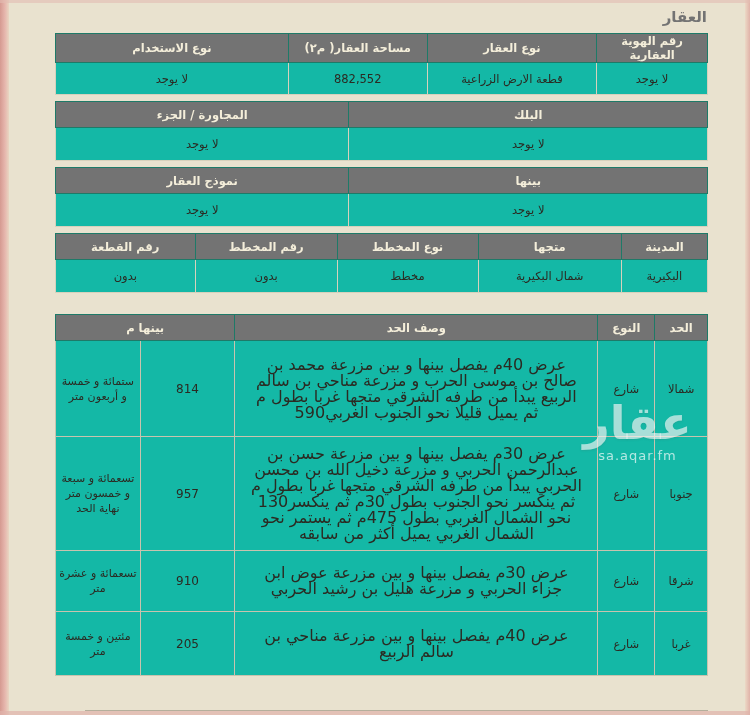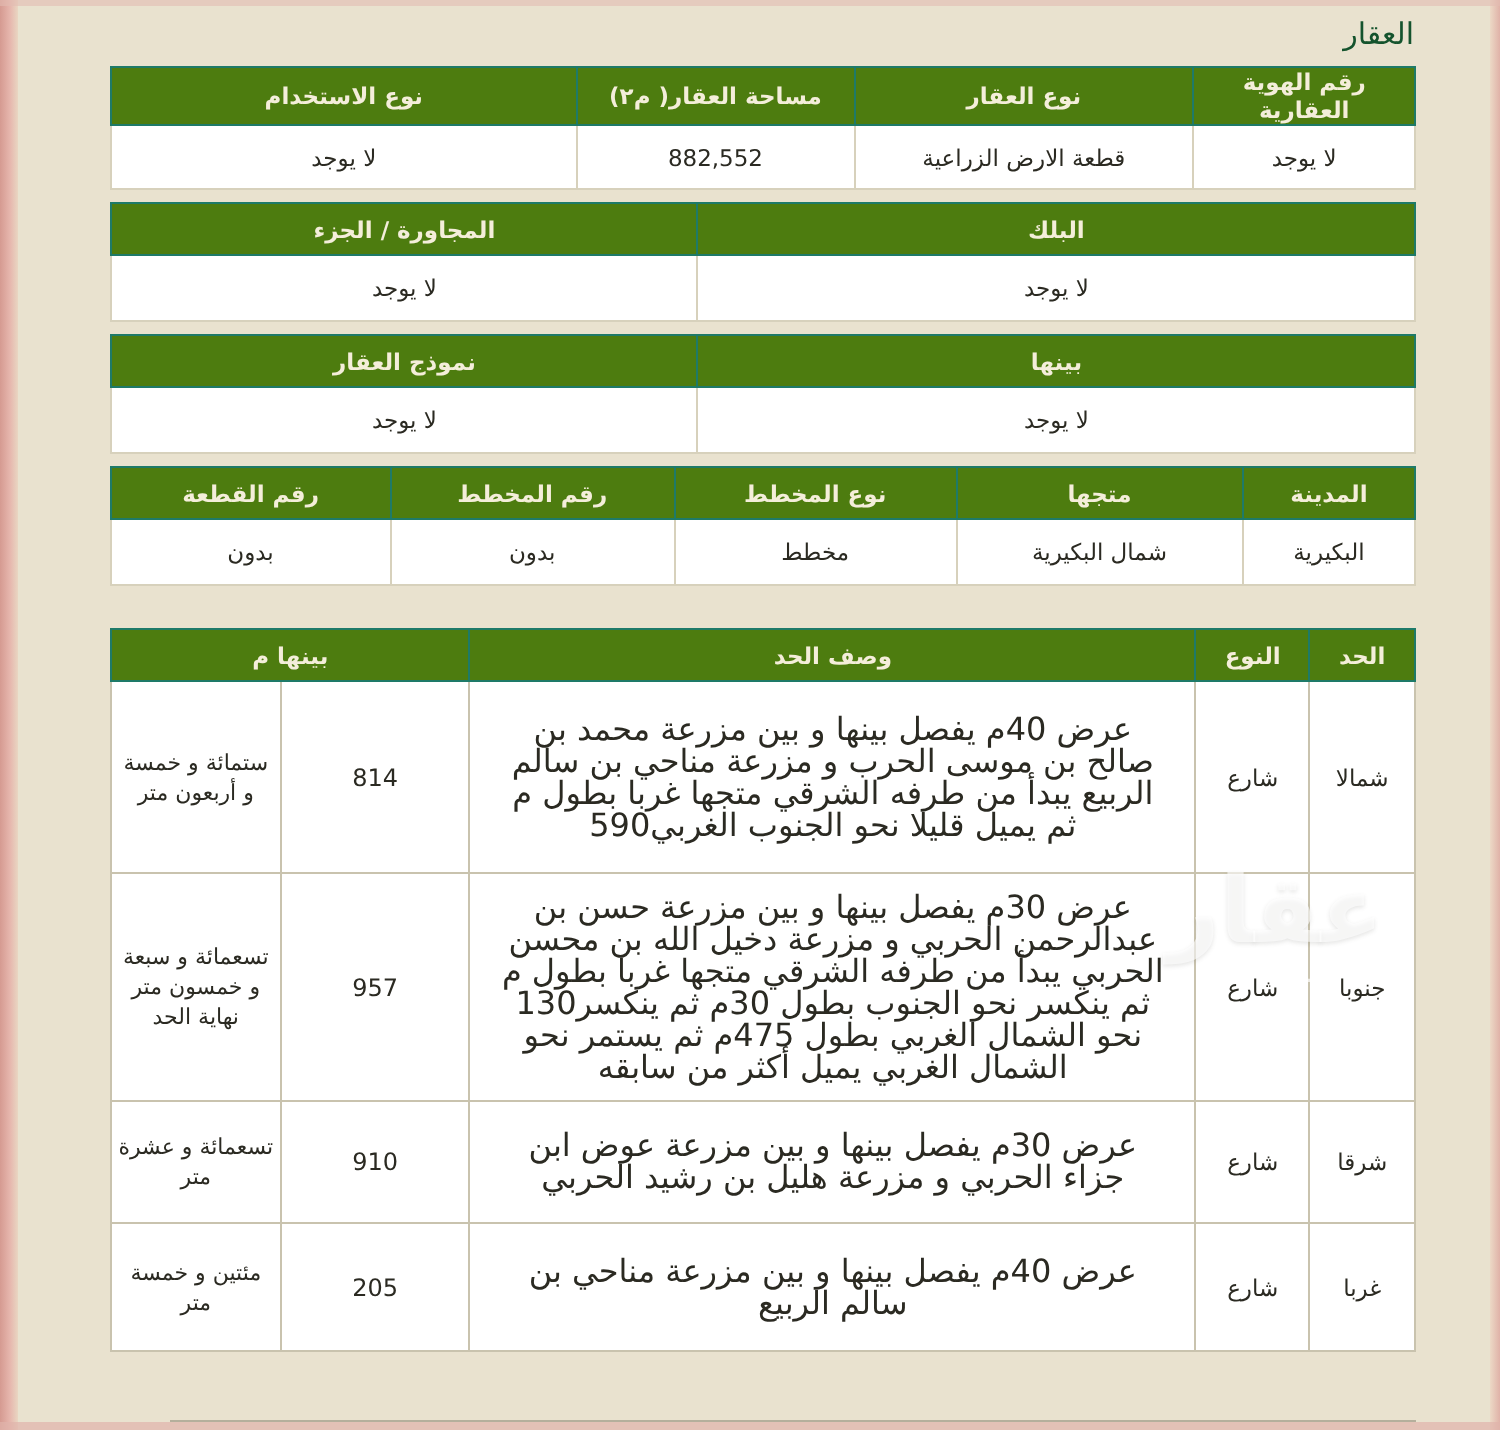--- a/index.html
+++ b/index.html
@@ -12,50 +12,50 @@
   
   .edge{position:absolute;z-index:5;}
   .edge-left{left:0;top:0;width:9px;height:715px;background:linear-gradient(90deg,#d59a91,#e6b6ad 55%,#e9d6c2);}
   .edge-right{right:0;top:0;width:5px;height:715px;background:linear-gradient(270deg,#e0b2a8,#ecd9c6);}
   .edge-top{left:0;top:0;width:750px;height:3px;background:#e3bcb2;opacity:.6;}
   .edge-bottom{left:0;bottom:0;width:750px;height:4px;background:#dfb3ab;opacity:.7;}
 
   .content{position:absolute;left:55px;top:0;width:653px;color:#23231d;}
 
   .doc-title{
-    margin:8px 1px 7px 0;font-size:15px;font-weight:normal;color:#14532d;
+    margin:8px 1px 7px 0;font-size:15px;font-weight:bold;color:#737373;
     text-align:right;letter-spacing:0;
   }
 
   table{width:100%;border-collapse:collapse;table-layout:fixed;}
   .sec{margin-bottom:6px;}
   .bnd{margin-top:21px;margin-bottom:0;border:1px solid #c7c1ac;}
 
   th{
-    background:#4d7c0f;color:#f4eeda;font-weight:bold;font-size:11.5px;
+    background:#737373;color:#f4eeda;font-weight:bold;font-size:11.5px;
     padding:0 4px;height:25px;text-align:center;border:1px solid #1e7a68;
   }
   td{
-    background:#ffffff;color:#2b2a22;font-size:11.5px;text-align:center;
+    background:#14b8a6;color:#2b2a22;font-size:11.5px;text-align:center;
     vertical-align:middle;padding:2px 4px;height:27px;
     border:1px solid #d7d1bc;
   }
   .sec-tall td{height:28px;}
   .bnd td{border:1px solid #c9c3ae;}
   .bnd .desc{font-size:16px;line-height:16px;padding:4px 14px;}
   .bnd .words{font-size:11px;line-height:15px;padding:4px 2px;}
   .bnd .len{font-size:12px;}
   .r1 td{height:87px;}
   .r2 td{height:105px;}
   .r3 td{height:52px;}
   .r4 td{height:55px;}
 
   .watermark{
     position:absolute;z-index:4;right:45px;top:398px;width:135px;
-    text-align:center;pointer-events:none;margin-top:32px;
+    text-align:center;pointer-events:none;
   }
   .watermark .wm-ar{
     font-size:46px;font-weight:bold;color:rgba(255,255,255,0.62);
     line-height:50px;text-shadow:0 1px 2px rgba(90,90,80,0.15);
   }
   .watermark .wm-domain{
     font-size:13px;color:rgba(255,255,255,0.68);direction:ltr;letter-spacing:1px;
   }
 
   .footer-rule{border:0;border-top:1px solid #b5af9c;margin:34px 0 4px 30px;}

